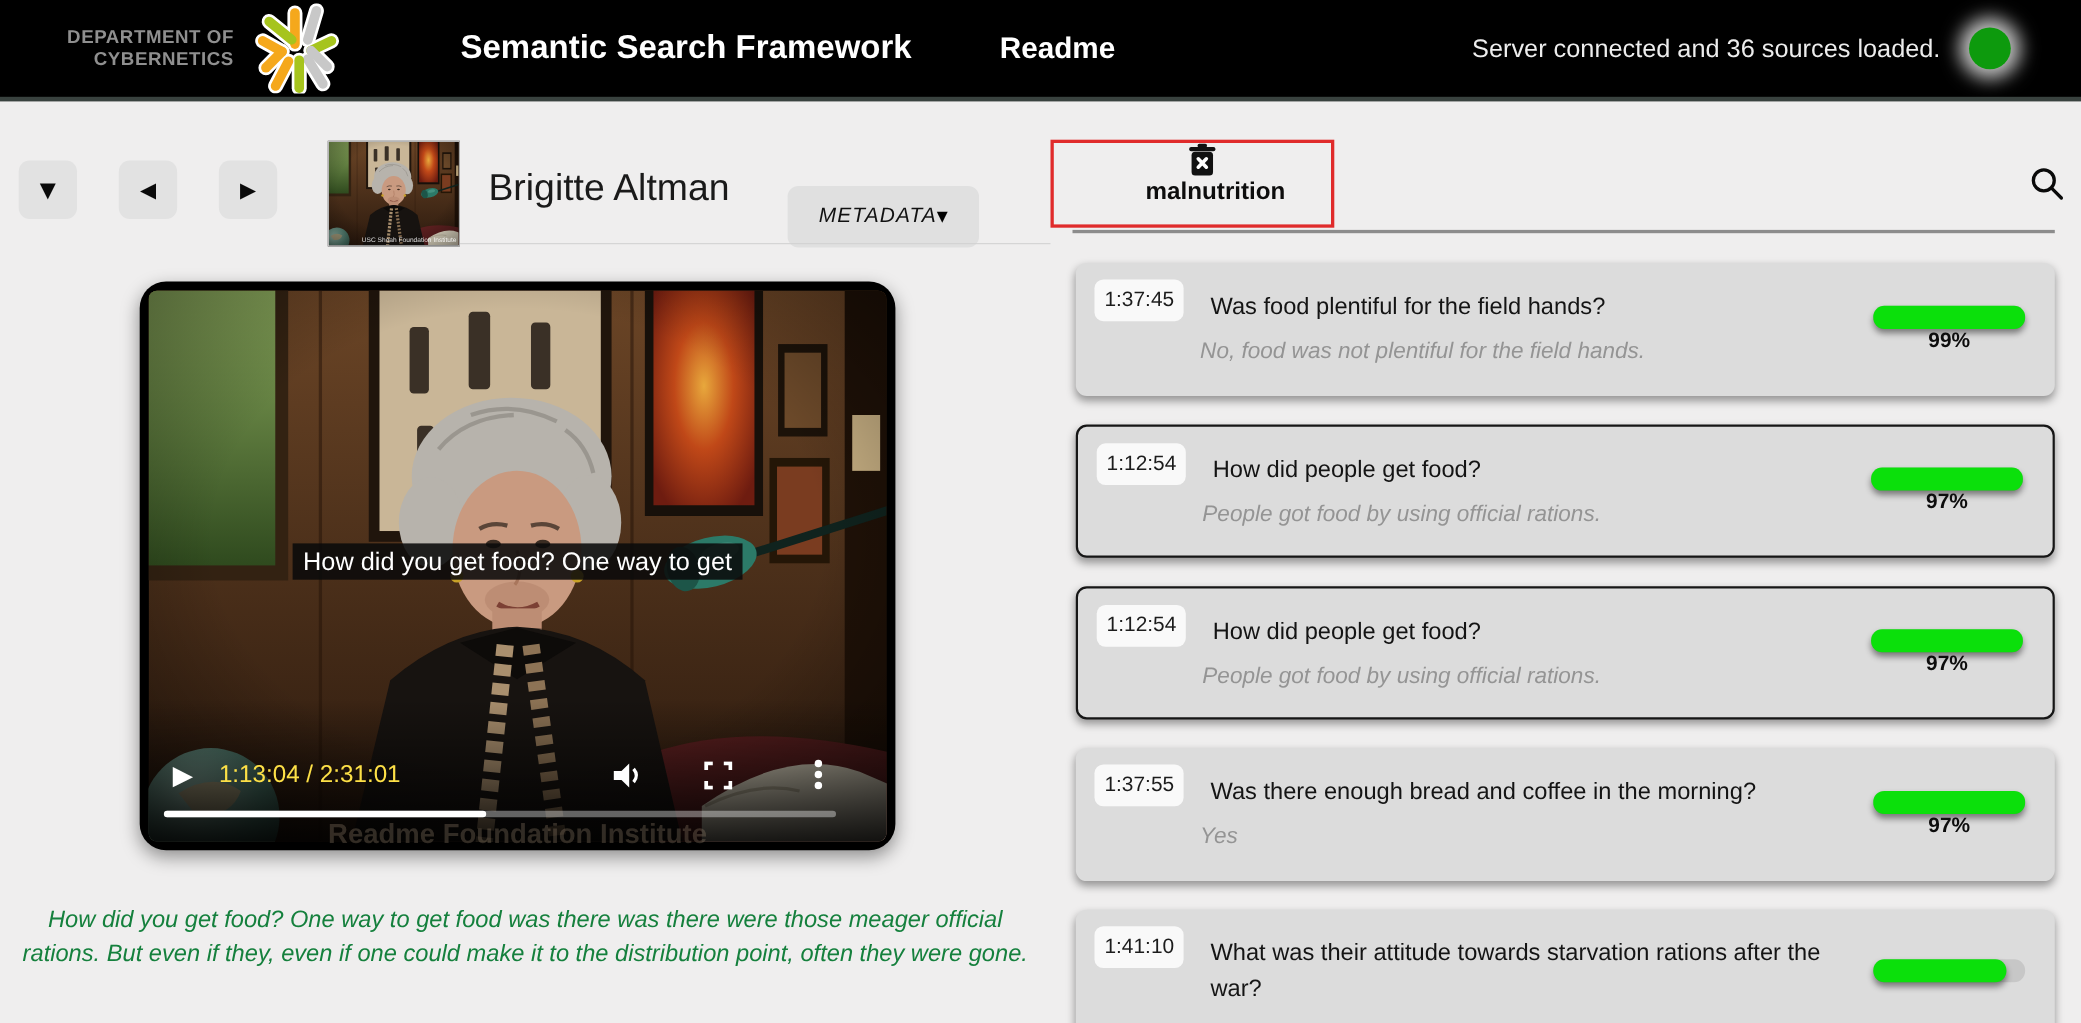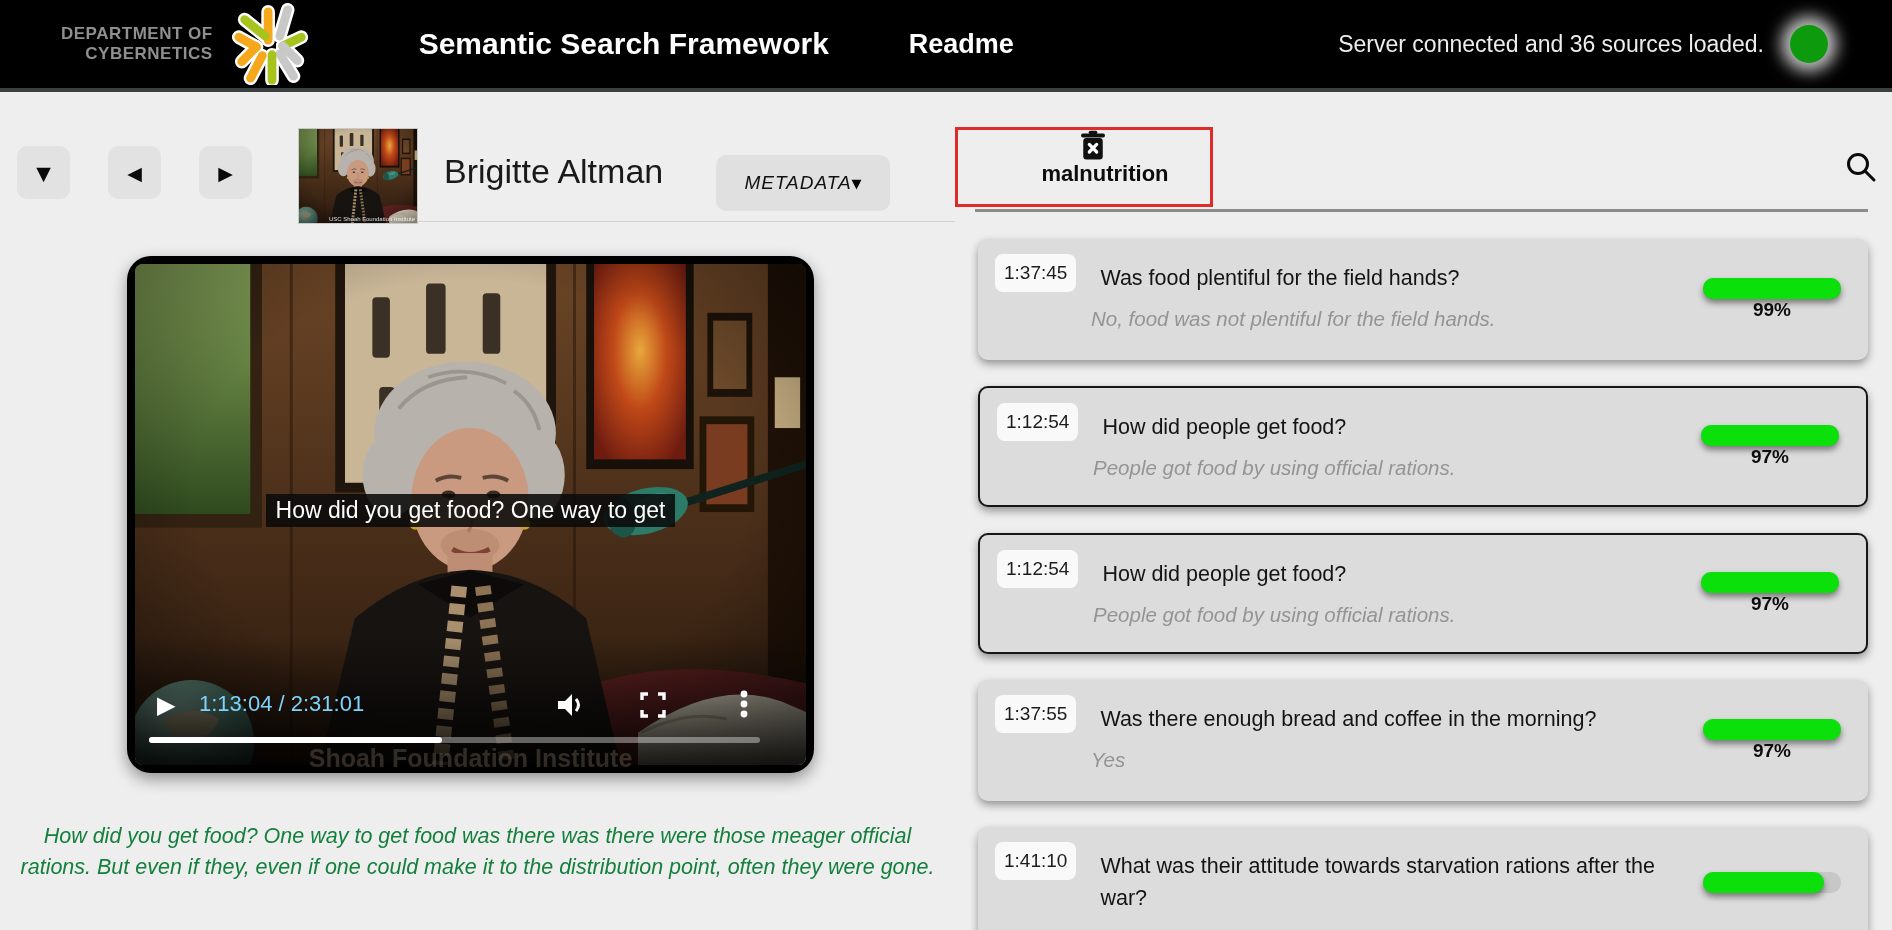--- a/index.html
+++ b/index.html
@@ -48,21 +48,21 @@
     position:absolute;left:298px;top:36px;width:118px;height:94px;
     border:1px solid #c9c9c9;background:#000;overflow:hidden;cursor:pointer;z-index:2;
   }
   .thumb svg.scene-use{width:118px;height:94px;display:block;}
   .thumb-mark{
     position:absolute;right:2px;bottom:1px;font-size:6px;color:rgba(255,255,255,.85);
     white-space:nowrap;
   }
   .speaker-name{position:absolute;left:444px;top:60px;font-size:34px;color:#1a1a1a;}
   .metadata-btn{
-    position:absolute;left:716px;top:63px;width:174px;height:56px;border:none;border-radius:10px;
+    position:absolute;left:716px;top:77px;width:174px;height:56px;border:none;border-radius:10px;
     background:#e0e0e0;cursor:pointer;display:flex;align-items:center;justify-content:center;
     font-family:"Liberation Sans", sans-serif;
   }
   .metadata-btn .lbl{font-style:italic;font-size:19px;letter-spacing:1px;color:#111;}
   .metadata-btn .caret{font-size:13px;font-family:"DejaVu Sans", sans-serif;}
   
   .video-frame{
     position:relative;margin:30px 0 0 127px;width:687px;height:517px;
     background:#000;border-radius:24px;box-shadow:0 6px 16px rgba(0,0,0,.4);
     padding:0;overflow:hidden;
@@ -77,21 +77,21 @@
   .ctrl-shade{
     position:absolute;left:8px;right:8px;bottom:8px;height:130px;
     background:linear-gradient(to bottom, rgba(0,0,0,0), rgba(0,0,0,.85));
     border-radius:0 0 8px 8px;
   }
   .vctrl{position:absolute;left:8px;right:8px;bottom:8px;height:120px;}
   .play-btn{
     position:absolute;left:22px;bottom:46px;background:none;border:none;color:#fff;
     font-size:24px;cursor:pointer;font-family:"DejaVu Sans", sans-serif;padding:0;
   }
-  .time-display{position:absolute;left:64px;bottom:48px;color:#7dd3fc;font-size:22px;}
+  .time-display{position:absolute;left:64px;bottom:48px;color:#fde047;font-size:22px;}
   .vol-btn,.fs-btn,.menu-btn{
     position:absolute;bottom:44px;background:none;border:none;cursor:pointer;padding:0;
   }
   .vol-btn{right:220px;} .fs-btn{right:140px;} .menu-btn{right:58px;}
   .progress{
     position:absolute;left:14px;right:46px;bottom:22px;height:6px;border-radius:3px;
     background:rgba(255,255,255,.38);cursor:pointer;
   }
   .progress-fill{height:100%;border-radius:3px;background:#fff;}
   .video-mark{
@@ -295,21 +295,21 @@
         <span class="caret">▼</span>
       </button>
     </div>
 
     <div class="video-frame">
       <svg class="scene-use">
           <use href="#scene"></use>
         </svg>
       <div class="caption">How did you get food? One way to get</div>
       <div class="ctrl-shade"></div>
-      <div class="video-mark">Shoah Foundation Institute</div>
+      <div class="video-mark">Readme Foundation Institute</div>
       <div class="vctrl">
         <button class="play-btn">▶</button>
         <div class="time-display">1:13:04 / 2:31:01</div>
         <button class="vol-btn">
           <svg width="30" height="26" viewBox="0 0 30 26">
             <polygon points="2,9 9,9 16,2 16,24 9,17 2,17" fill="#fff"></polygon>
             <path d="M20 7 Q25 13 20 19" stroke="#fff" stroke-width="3" fill="none"></path>
           </svg>
         </button>
         <button class="fs-btn">

